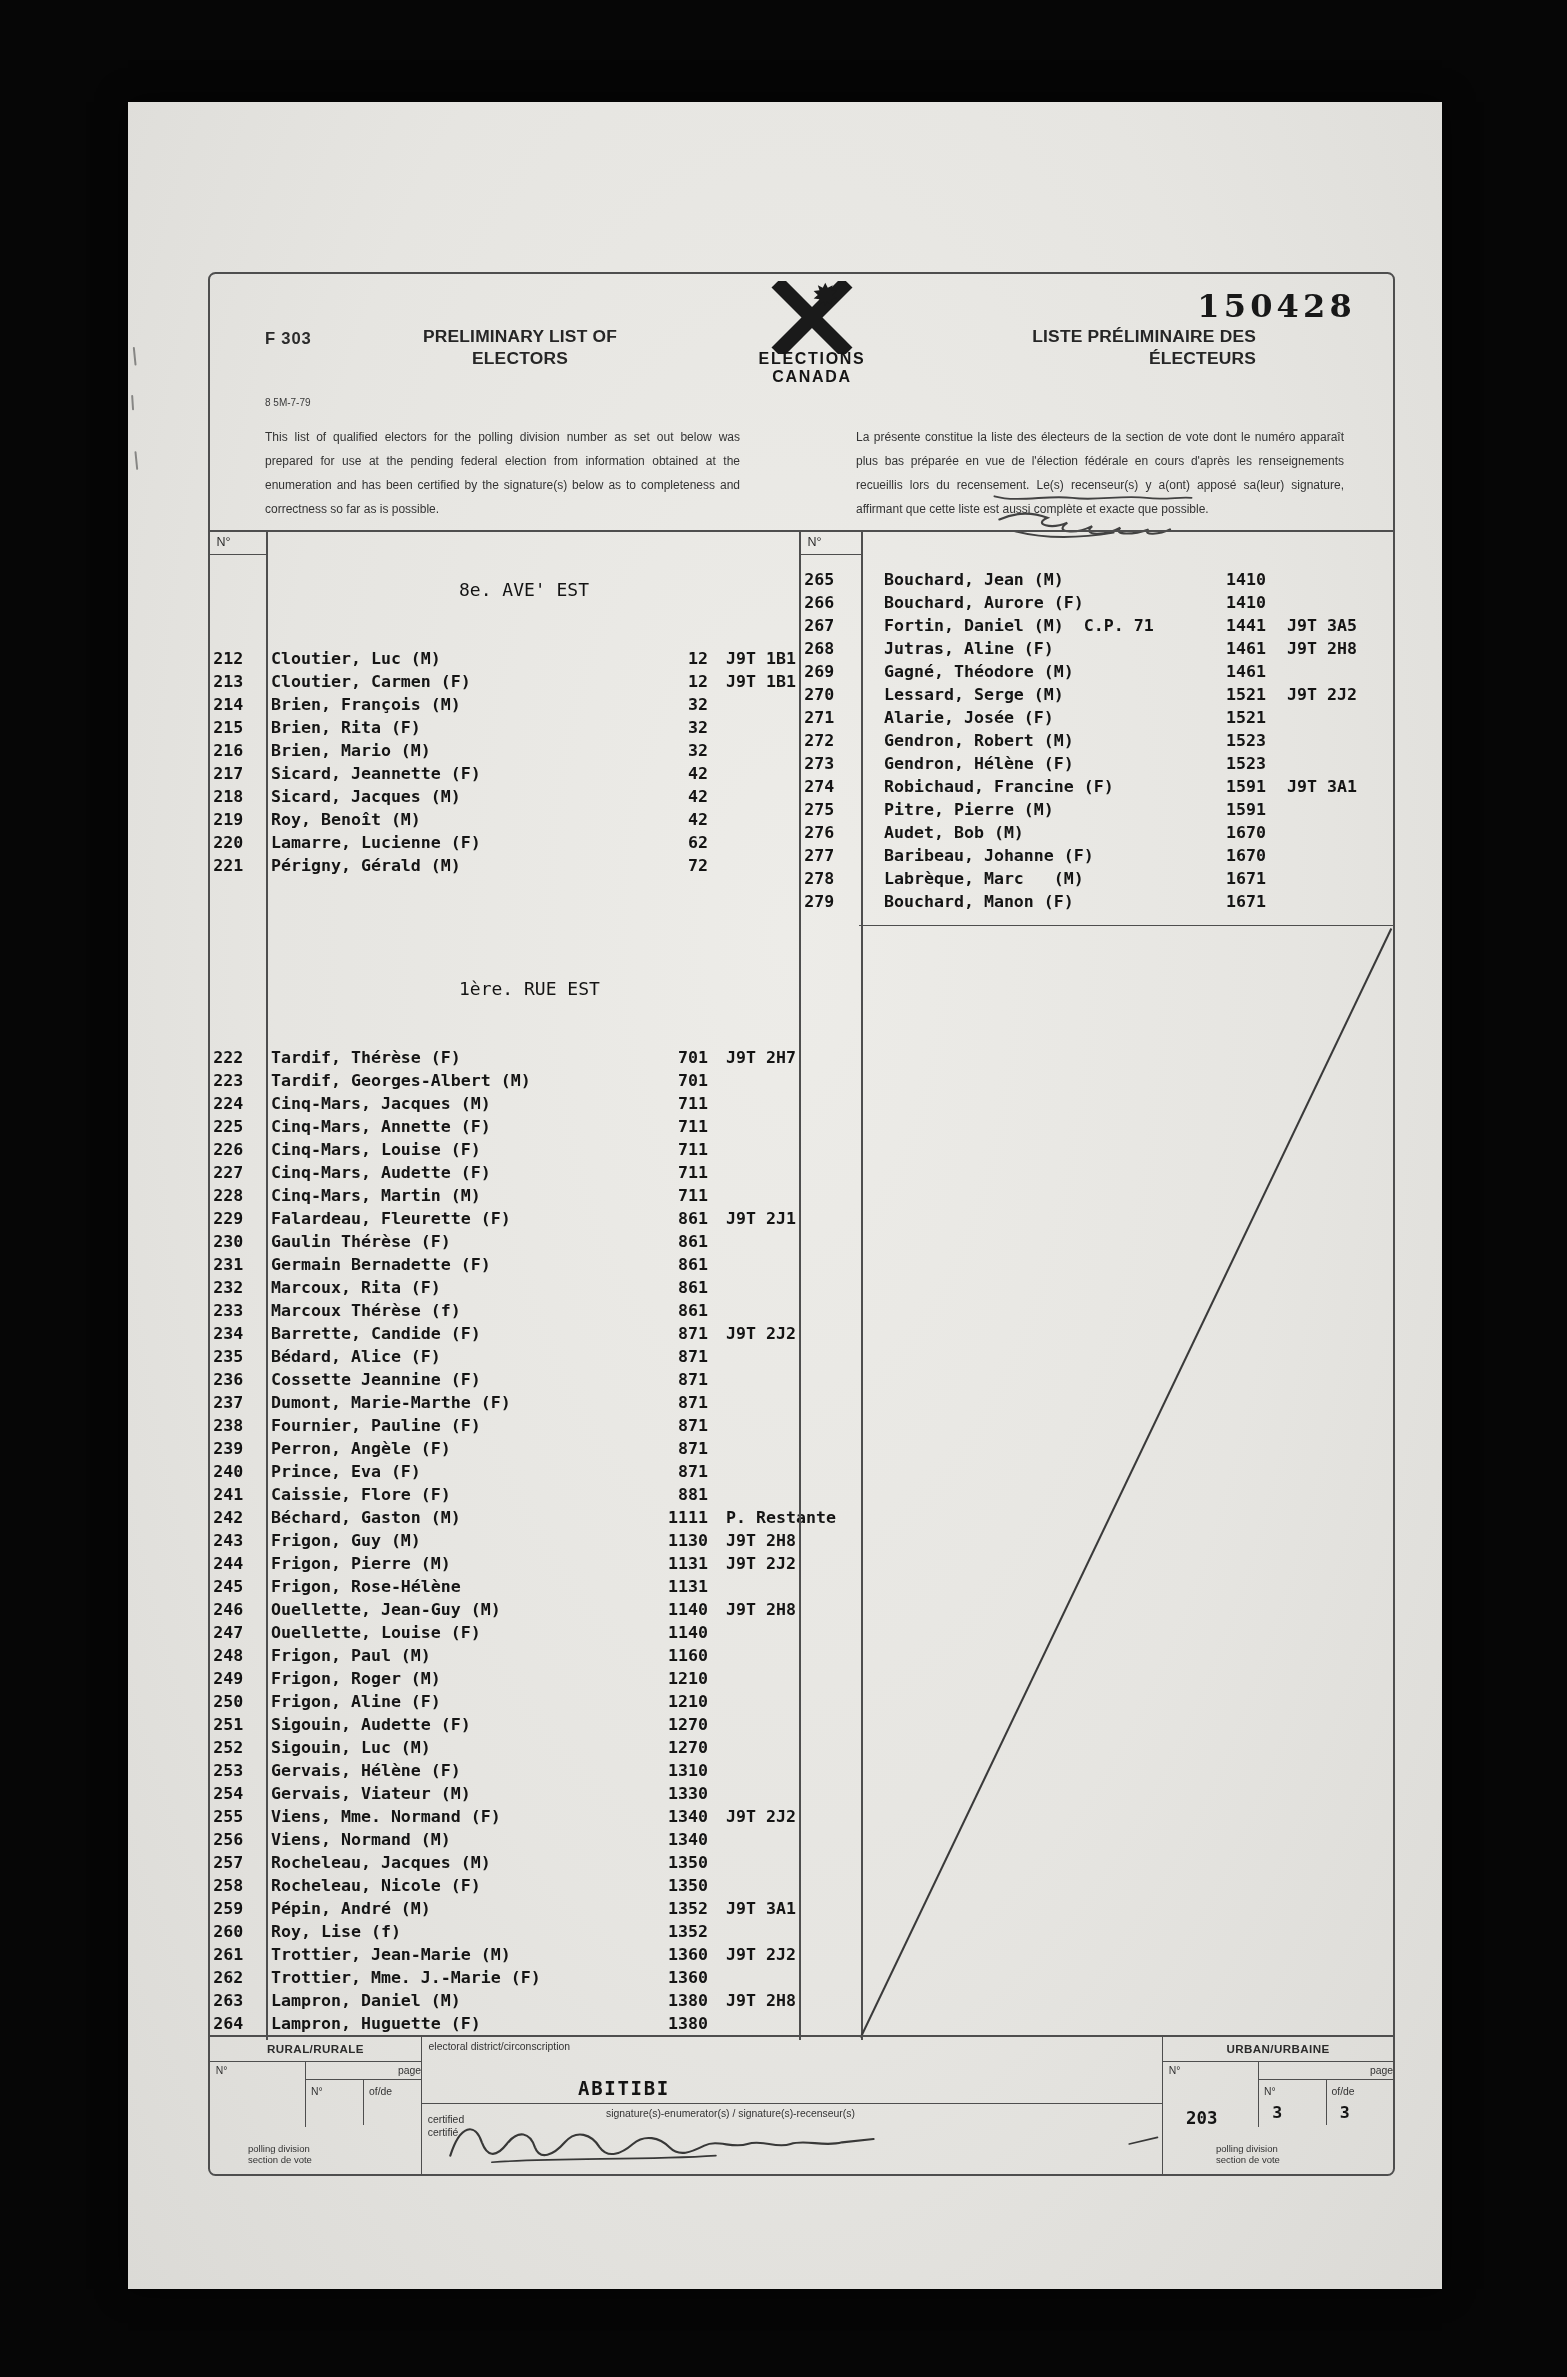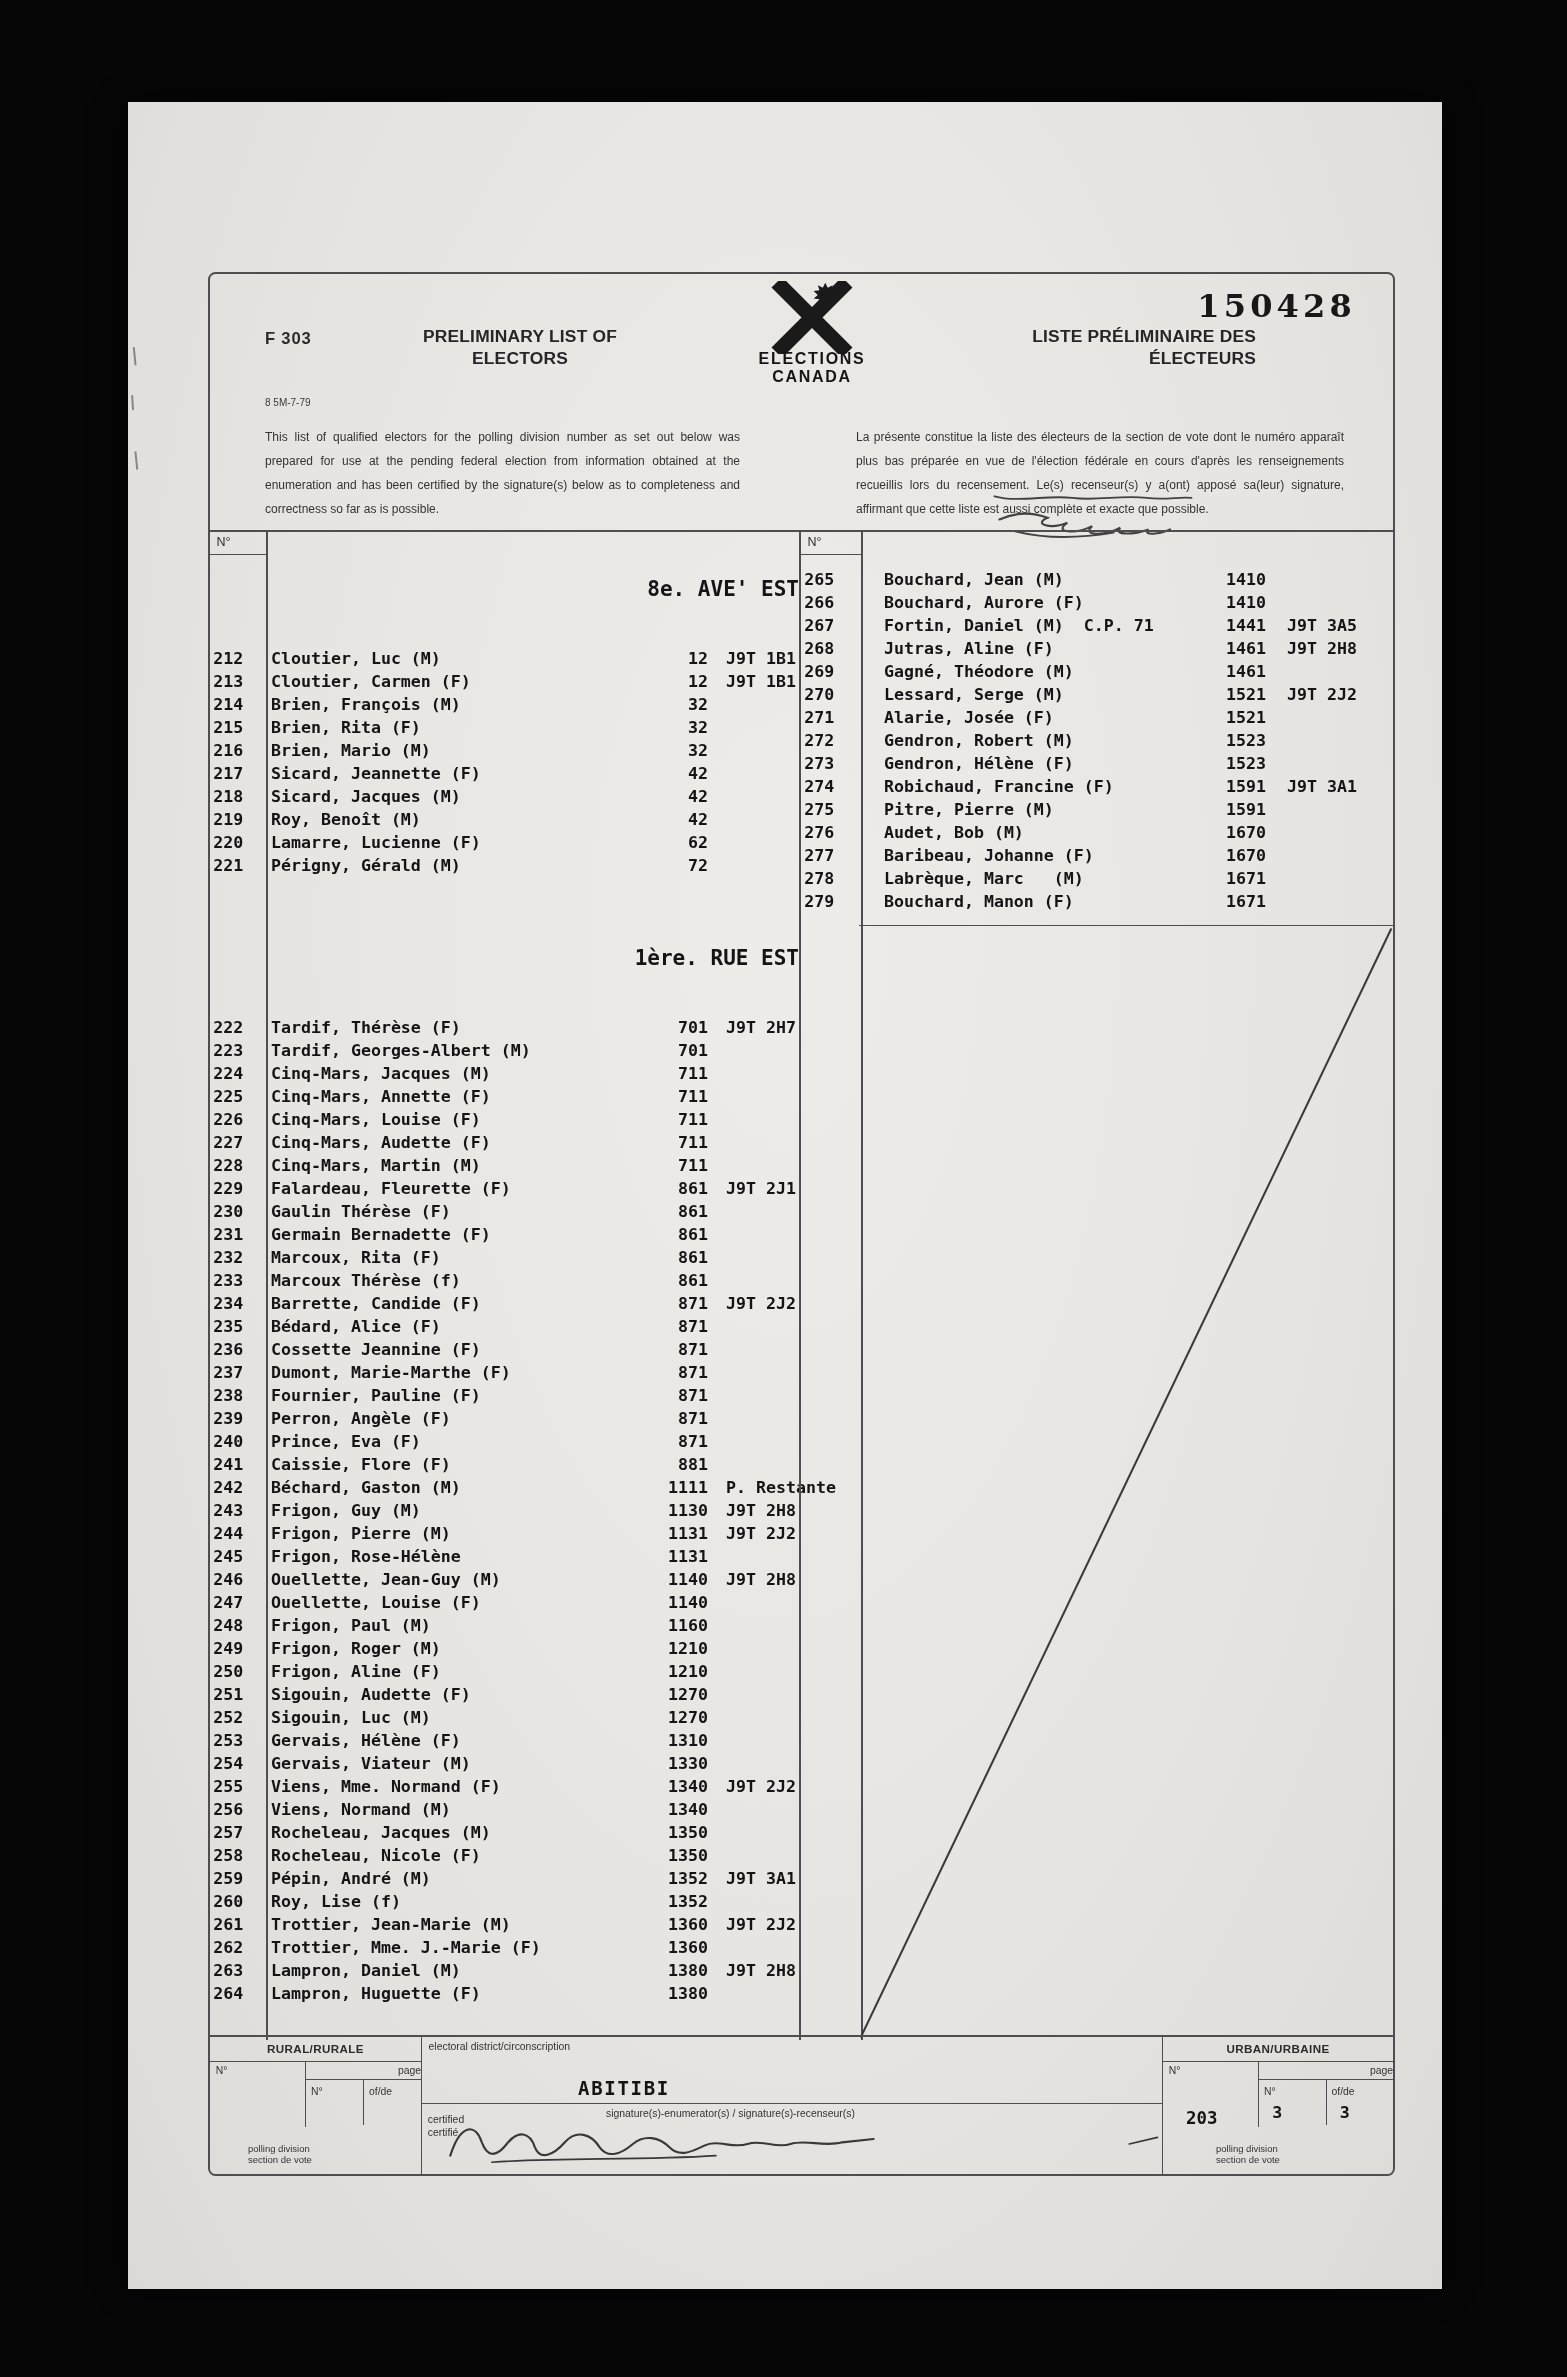--- a/index.html
+++ b/index.html
@@ -46,25 +46,25 @@
        font-size:16.6px;font-weight:600;color:var(--ink,#141414)}
   .row span{white-space:pre;overflow:visible}
   .c-no{width:56px;padding-left:3.3px;flex:none}
   .col-right .c-no{width:60px}
   .c-name{width:382px;padding-left:5px;flex:none}
   .col-right .c-name{width:349px;padding-left:23px}
   .c-addr{width:60px;text-align:right;flex:none}
   .col-right .c-addr{width:56px}
   .c-postal{padding-left:18px;flex:none}
   .col-right .c-postal{padding-left:21px}
-  .section-title{height:23px;line-height:23px;text-align:right;padding-left:249px;
-                 font-family:"DejaVu Sans Mono",monospace;font-size:21px;font-weight:700;color:var(--ink,#141414)}
+  .section-title{height:23px;line-height:23px;text-align:left;padding-left:249px;
+                 font-family:"DejaVu Sans Mono",monospace;font-size:18px;font-weight:400;color:var(--ink,#141414)}
   .st1{margin-top:23px}
   .rows-a{margin-top:46px}
-  .st2{margin-top:70px}
+  .st2{margin-top:100px}
   .rows-b{margin-top:46px}
   .rows-right{margin-top:13.3px}
   .void{position:absolute;left:58px;right:0;top:393px;bottom:0;border-top:1.7px solid var(--rule,#4e4e4e)}
   .void svg{width:100%;height:100%;display:block}
   
   .form-footer{position:absolute;left:0;bottom:0;width:100%;height:139px;
                border-top:2.1px solid var(--rule,#4e4e4e);display:flex}
   .f-left{width:212px;border-right:1.7px solid var(--rule,#4e4e4e);position:relative}
   .f-mid{flex:1;position:relative}
   .f-right{width:231px;border-left:1.7px solid var(--rule,#4e4e4e);position:relative}

